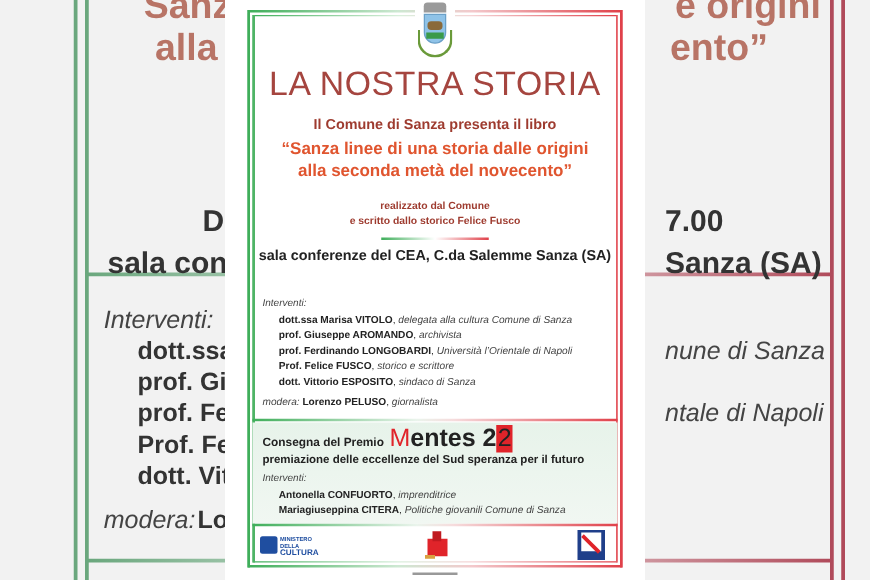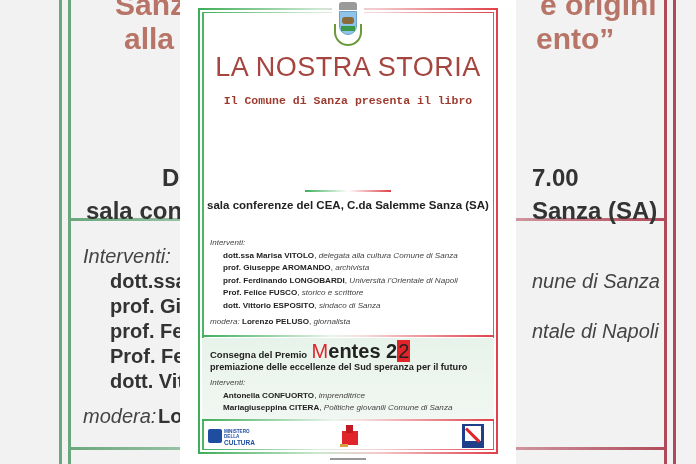--- a/index.html
+++ b/index.html
@@ -36,21 +36,21 @@
   .crest { position: absolute; left: 152px; top: 2px; width: 32px; height: 50px; background: #fff; }
   .crest .crown { position: absolute; left: 7px; top: 0; width: 18px; height: 8px; background: #9a9a9a; border-radius: 3px 3px 0 0; }
   .crest .shield { position: absolute; left: 7px; top: 9px; width: 18px; height: 24px; background: #8fc3e8; border: 1px solid #6aa0c8; border-radius: 0 0 9px 9px; }
   .crest .animal { position: absolute; left: 10px; top: 15px; width: 12px; height: 7px; background: #8a6a3a; border-radius: 3px; }
   .crest .hill { position: absolute; left: 9px; top: 24px; width: 14px; height: 5px; background: #3a9a4a; }
   .crest .wreath { position: absolute; left: 2px; top: 22px; width: 28px; height: 22px; border: 2px solid #6a9a3a; border-top: none; border-radius: 0 0 14px 14px; }
 
   .title { position: absolute; left: 0; width: 336px; top: 52px; text-align: center; color: #a5453f;
            font-family: "Liberation Sans", sans-serif; font-size: 27px; letter-spacing: 0.5px; font-weight: normal; }
   .presenta { position: absolute; left: 0; width: 336px; top: 94px; text-align: center; color: #9e3b2f; font-weight: bold; font-size: 11.5px;
-              font-family: Liberation Mono, monospace; }
+              font-family: Liberation Sans, sans-serif; }
   .book { position: absolute; left: 0; width: 336px; top: 110px; text-align: center; color: #e0552f; font-weight: bold; font-size: 13.6px;
           line-height: 18px; font-family: "Liberation Sans", sans-serif; }
   .realizzato { position: absolute; left: 0; width: 336px; top: 158px; text-align: center; color: #9e3b2f; font-weight: bold; font-size: 8.3px;
           line-height: 12px; font-family: "Liberation Sans", sans-serif; }
   .divider { position: absolute; left: 125px; top: 190px; width: 86px; height: 2px;
              background: linear-gradient(to right, #3fae5a, #fff 50%, #e0414a); }
   .when { position: absolute; left: 0; width: 336px; top: 197px; text-align: center; color: #222; font-weight: bold; font-size: 11.5px;
           line-height: 17px; font-family: "Liberation Sans", sans-serif; }
 
   .interventi { position: absolute; left: 30px; top: 238px; font-size: 8px; color: #444; font-style: italic; font-family: "Liberation Sans", sans-serif; }
@@ -135,20 +135,28 @@
   <div class="crest">
     <div class="crown"></div>
     <div class="wreath"></div>
     <div class="shield"></div>
     <div class="animal"></div>
     <div class="hill"></div>
   </div>
 
   <div class="title">LA NOSTRA STORIA</div>
   <div class="presenta">Il Comune di Sanza presenta il libro</div>
+  <div class="book">
+    <div>“Sanza linee di una storia dalle origini</div>
+    <div>alla seconda metà del novecento”</div>
+  </div>
+  <div class="realizzato">
+    <div>realizzato dal Comune</div>
+    <div>e scritto dallo storico Felice Fusco</div>
+  </div>
   <div class="divider"></div>
   <div class="when">
     <div>sala conferenze del CEA, C.da Salemme Sanza (SA)</div>
   </div>
 
   <div class="interventi">Interventi:</div>
   <div class="speakers">
     <div><b>dott.ssa Marisa VITOLO</b>, <i>delegata alla cultura Comune di Sanza</i></div>
     <div><b>prof. Giuseppe AROMANDO</b>, <i>archivista</i></div>
     <div><b>prof. Ferdinando LONGOBARDI</b>, <i>Università l’Orientale di Napoli</i></div>

